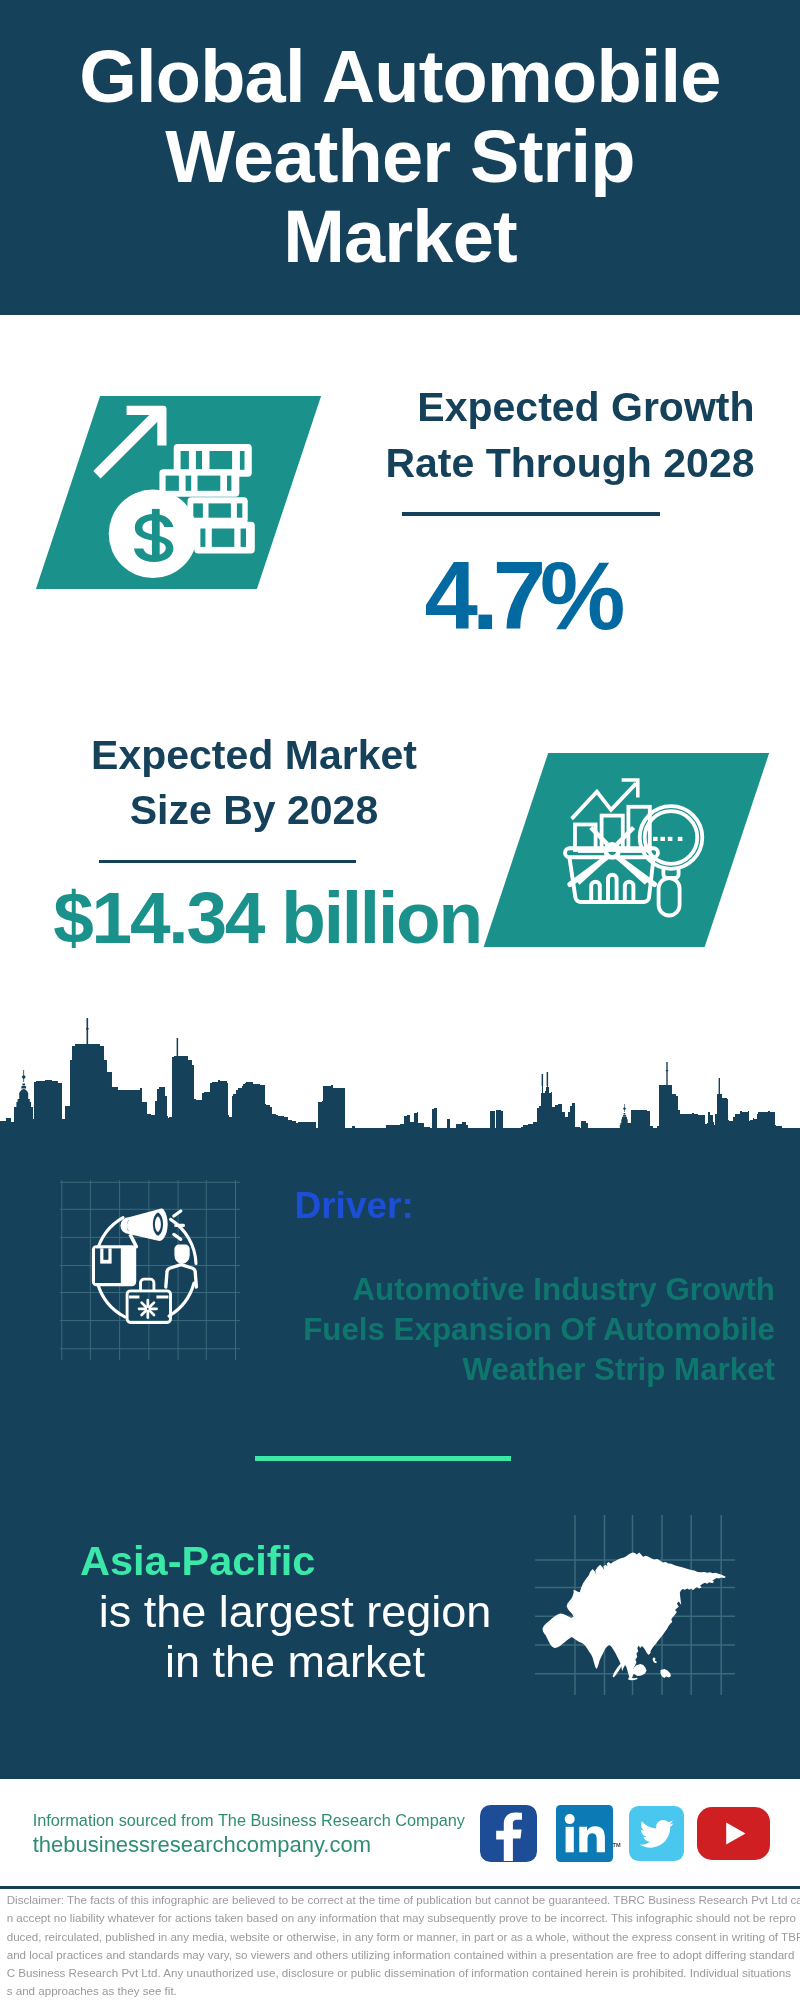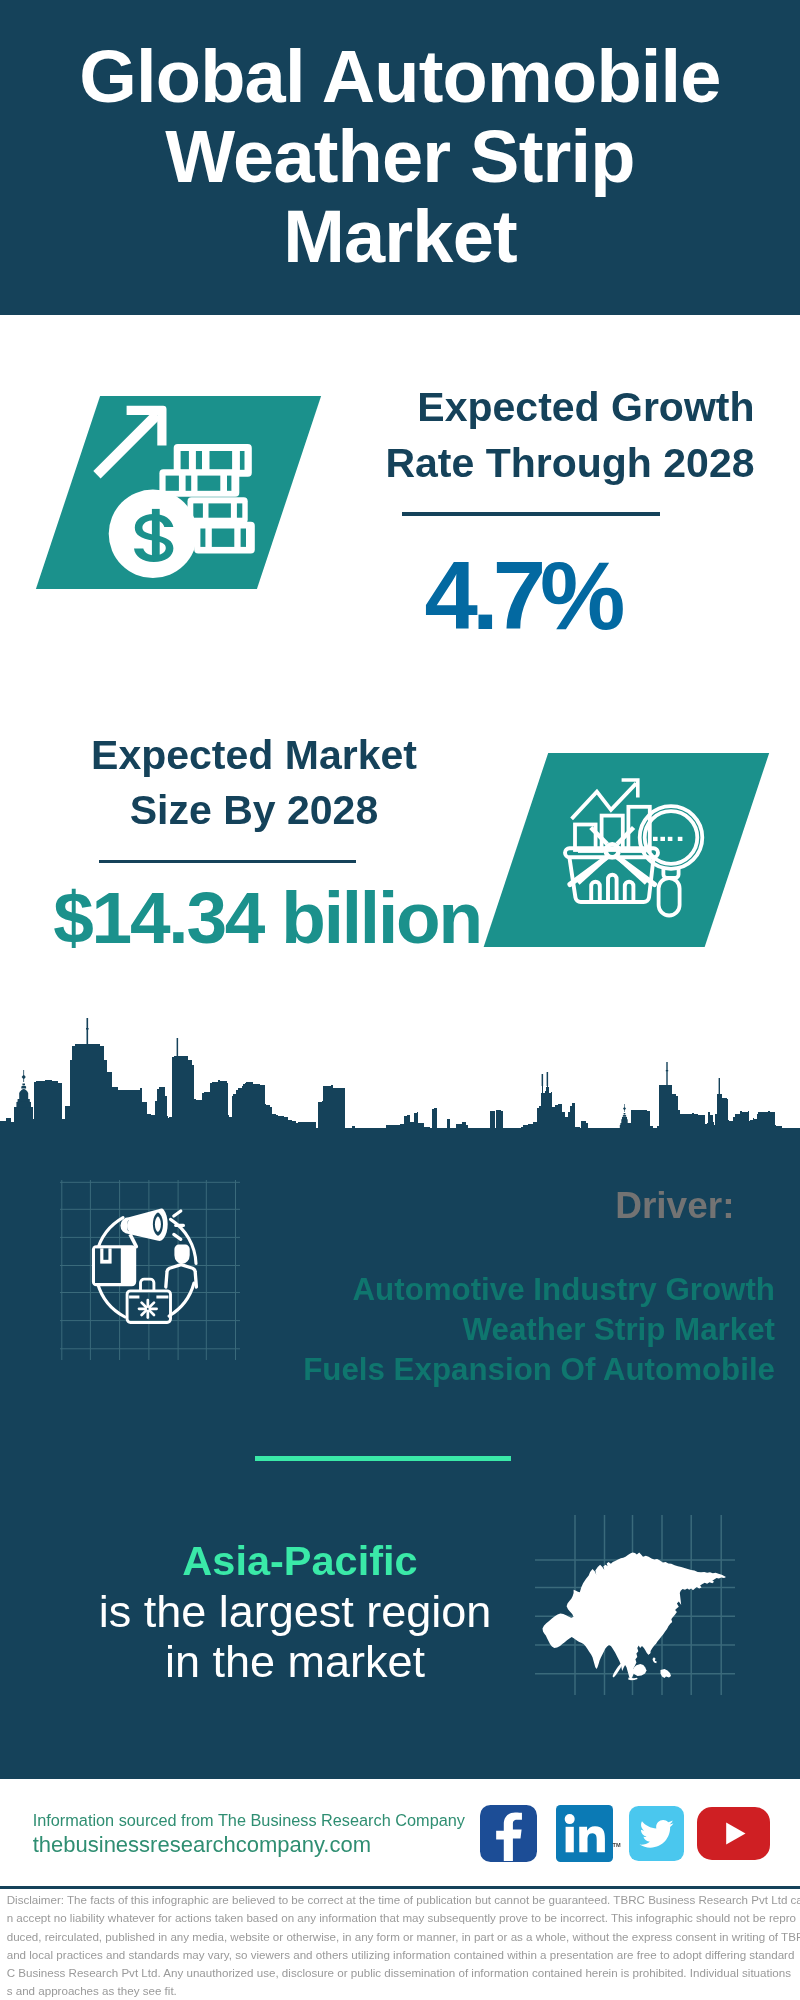--- a/index.html
+++ b/index.html
@@ -35,28 +35,28 @@
         color:#1b918c;font-size:73px;font-weight:bold;line-height:76px;letter-spacing:-2.2px;}
   .para2{position:absolute;left:516.2px;top:53px;width:220.8px;height:193.5px;transform:skewX(-18.4deg);}
   .icon2-wrap{position:absolute;left:560px;top:70px;width:165px;height:155px;}
 
   
   .darkbody{position:absolute;left:0;top:1128px;width:800px;height:651px;background:#15425a;}
   .skyline{position:absolute;left:0;top:1000px;width:800px;height:150px;display:block;}
 
   
   .driver-icon{position:absolute;left:60px;top:1180px;width:180px;height:180px;overflow:hidden;}
-  .driver-title{position:absolute;left:294.5px;top:1185.5px;width:440px;text-align:right;white-space:nowrap;
-        color:#737373;font-size:37px;font-weight:bold;line-height:40px;}
+  .driver-title{position:absolute;left:294.5px;top:1185.5px;width:440px;text-align:left;white-space:nowrap;
+        color:#1d4ed8;font-size:37px;font-weight:bold;line-height:40px;}
   .driver-text{position:absolute;left:275px;top:1242px;width:500px;text-align:right;white-space:nowrap;
         color:#0f766e;font-size:31.3px;font-weight:bold;line-height:40.2px;margin-top:28px;}
   .mid-rule{position:absolute;left:254.5px;top:1456px;width:256.5px;height:4.8px;background:#3ae9a8;}
 
   
-  .region-name{position:absolute;left:80px;top:1539px;width:440px;text-align:center;white-space:nowrap;
+  .region-name{position:absolute;left:80px;top:1539px;width:440px;text-align:left;white-space:nowrap;
         color:#3ae9a8;font-size:41.5px;font-weight:bold;line-height:44px;}
   .region-text{position:absolute;left:75px;top:1587px;width:440px;text-align:center;white-space:nowrap;
         color:#ffffff;font-size:45px;line-height:50.2px;}
   .map-wrap{position:absolute;left:535px;top:1515px;width:200px;height:180px;}
 
   
   .footer{position:absolute;left:0;top:1779px;width:800px;height:221px;background:#fff;}
   .src-line1{position:absolute;left:32.7px;top:32px;color:#2f8e72;font-size:16.3px;line-height:19.5px;white-space:nowrap;}
   .src-line2{position:absolute;left:32.7px;top:55.5px;color:#2f8e72;font-size:22px;line-height:19.5px;white-space:nowrap;}
   .social{position:absolute;display:block;text-decoration:none;}
@@ -283,22 +283,22 @@
           <path d="M145.6,1308.8 L139.0,1308.8"></path>
           <path d="M146.2,1307.2 L141.6,1302.6"></path>
           <path d="M147.8,1306.6 L147.8,1300.0"></path>
           <path d="M149.4,1307.2 L154.0,1302.6"></path>
         </g>
       </svg>
     </div>
   <div class="driver-title">Driver:</div>
   <div class="driver-text">
     <div>Automotive Industry Growth</div>
+    <div>Fuels Expansion Of Automobile</div>
     <div>Weather Strip Market</div>
-    <div>Fuels Expansion Of Automobile</div>
   </div>
   <div class="mid-rule"></div>
 
   <div class="region-name">Asia-Pacific</div>
   <div class="region-text">
     <div>is the largest region</div>
     <div>in the market</div>
   </div>
   <div class="map-wrap">
     <svg viewBox="535 1515 200 180" width="200" height="180" style="display:block">

